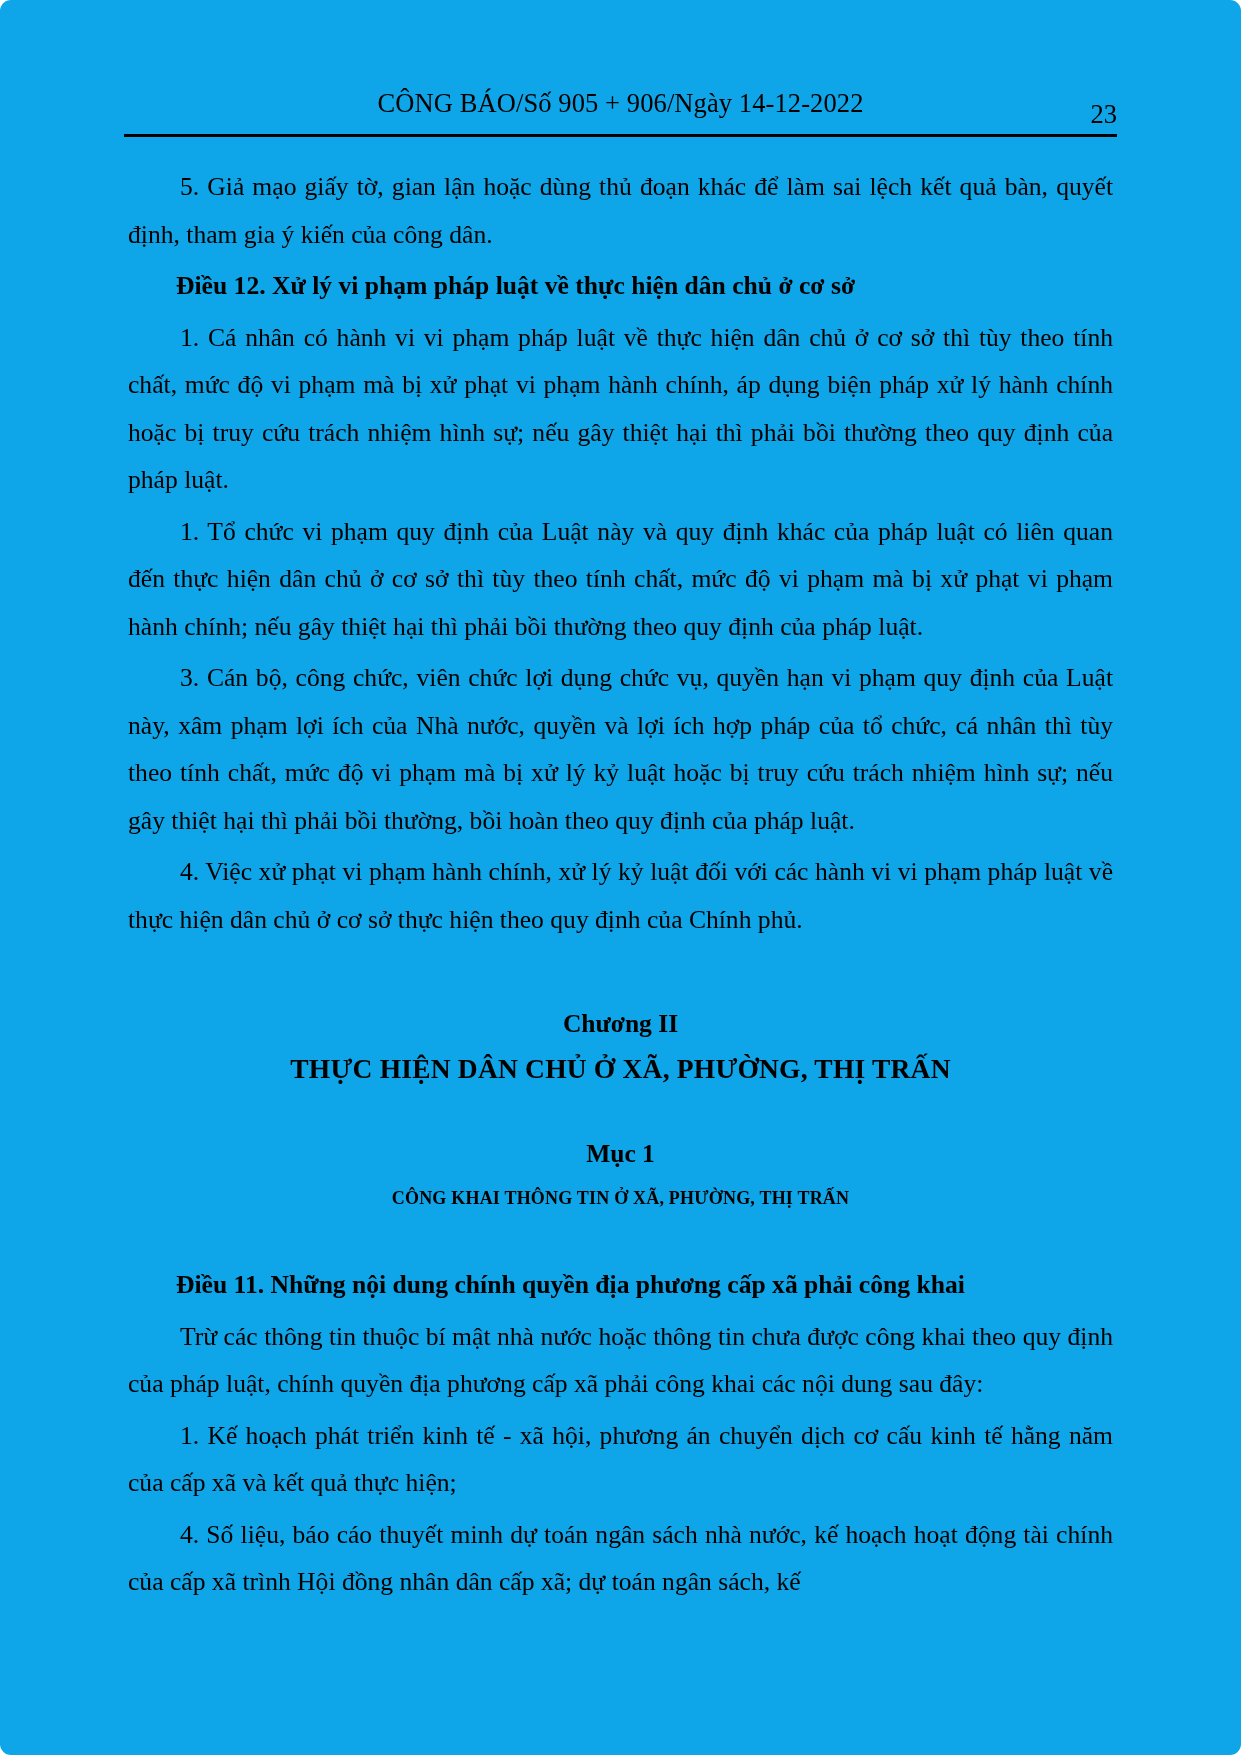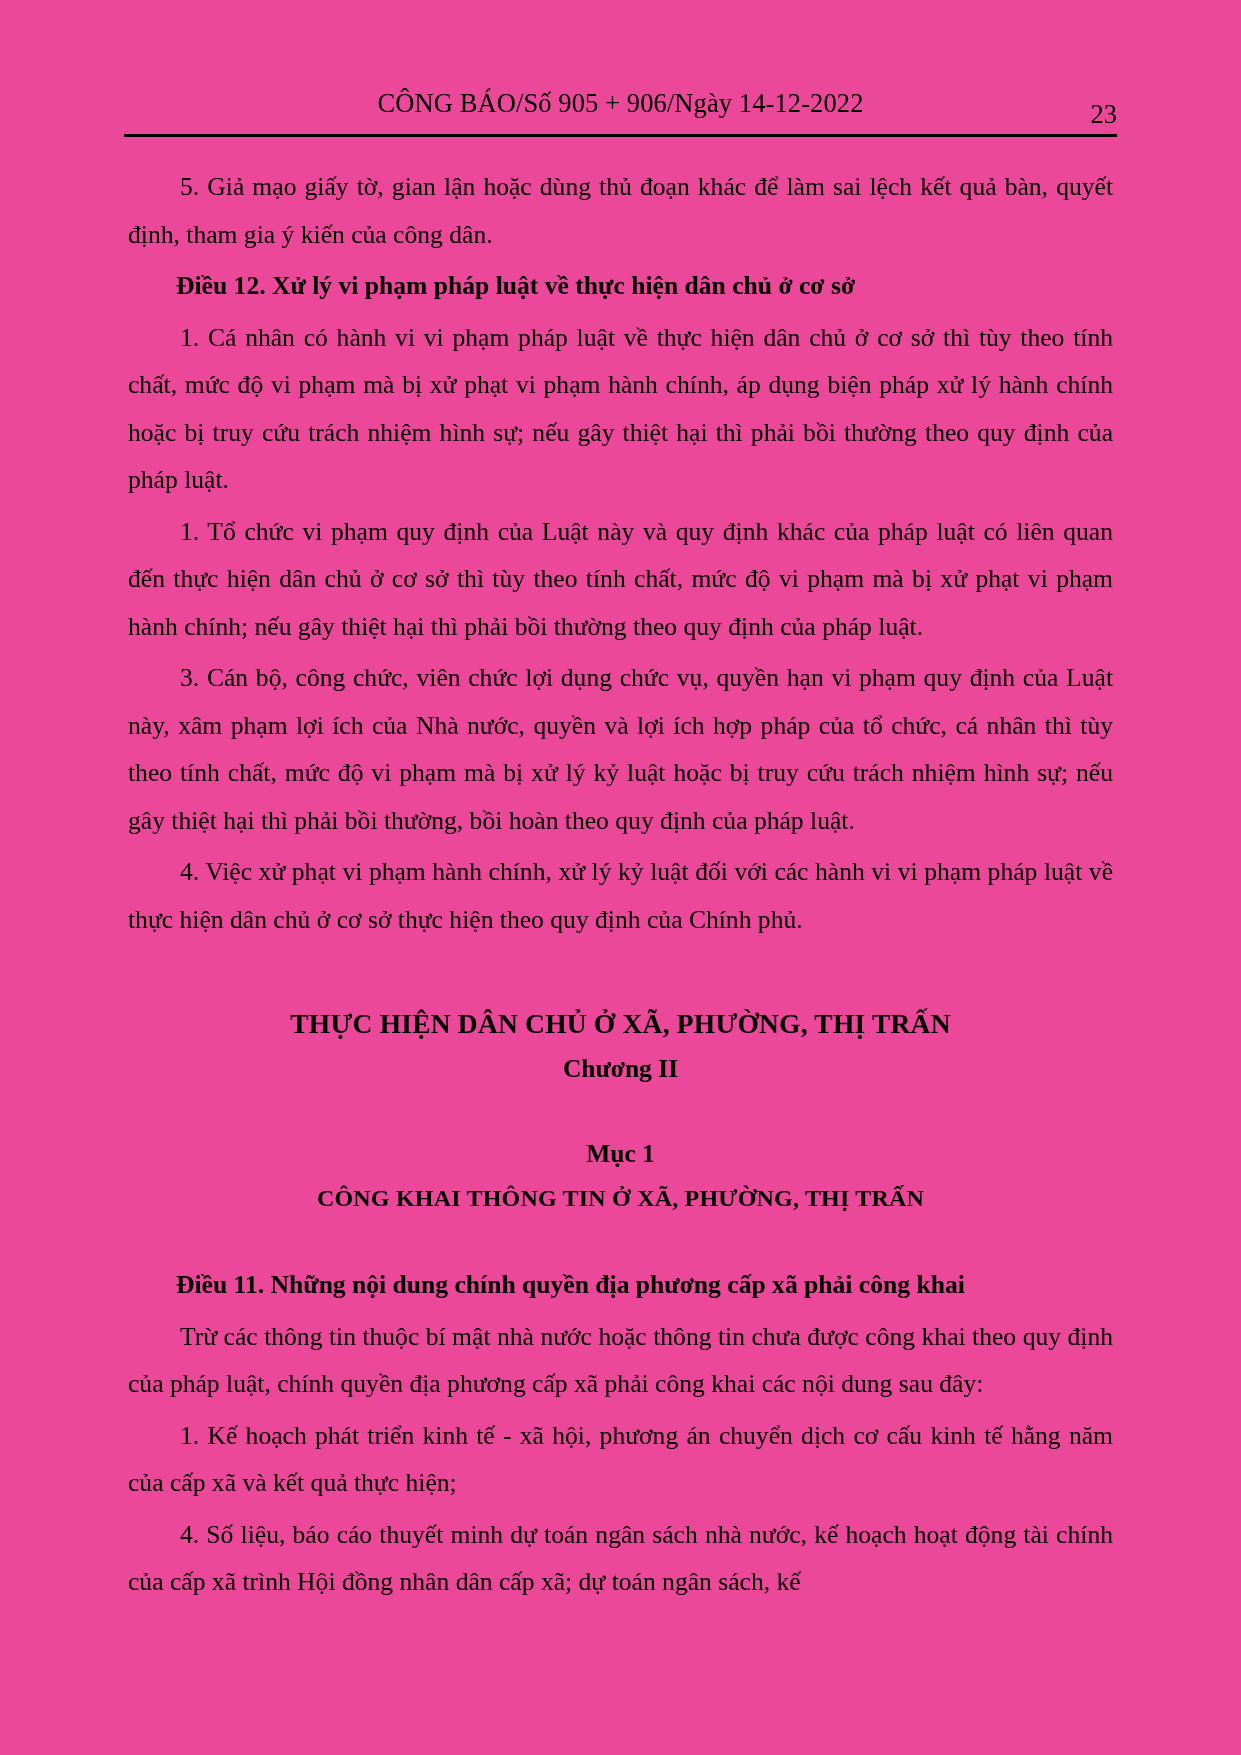--- a/index.html
+++ b/index.html
@@ -10,23 +10,24 @@
   }
   body {
     font-family: "Liberation Serif", "DejaVu Serif", serif;
     color: #000000;
   }
   .page {
     position: relative;
     width: 1241px;
     height: 1755px;
     margin: 0 auto;
-    background: #ec4899;
+    background: #0ea5e9;
     box-sizing: border-box;
     overflow: hidden;
+    border-radius: 11px;
   }
   .content {
     position: absolute;
     left: 124px;
     top: 88px;
     width: 993px;
   }
 
   
   .runhead {
@@ -85,21 +86,21 @@
     font-weight: bold;
     line-height: 45px;
   }
   .ctr-chapter { font-size: 25.5px; }
   .ctr-chapter-title {
     font-size: 27.5px;
     letter-spacing: 0.2px;
   }
   .ctr-muc { font-size: 25.5px; }
   .ctr-muc-title {
-    font-size: 24px;
+    font-size: 18px;
     letter-spacing: 0.2px;
     text-align: center;
   }
 </style>
 </head>
 <body>
 
 <div class="page">
   <div class="content">
 
@@ -118,22 +119,22 @@
       <p class="para">1. Cá nhân có hành vi vi phạm pháp luật về thực hiện dân chủ ở cơ sở thì tùy theo tính chất, mức độ vi phạm mà bị xử phạt vi phạm hành chính, áp dụng biện pháp xử lý hành chính hoặc bị truy cứu trách nhiệm hình sự; nếu gây thiệt hại thì phải bồi thường theo quy định của pháp luật.</p>
 
       <p class="para">1. Tổ chức vi phạm quy định của Luật này và quy định khác của pháp luật có liên quan đến thực hiện dân chủ ở cơ sở thì tùy theo tính chất, mức độ vi phạm mà bị xử phạt vi phạm hành chính; nếu gây thiệt hại thì phải bồi thường theo quy định của pháp luật.</p>
 
       <p class="para">3. Cán bộ, công chức, viên chức lợi dụng chức vụ, quyền hạn vi phạm quy định của Luật này, xâm phạm lợi ích của Nhà nước, quyền và lợi ích hợp pháp của tổ chức, cá nhân thì tùy theo tính chất, mức độ vi phạm mà bị xử lý kỷ luật hoặc bị truy cứu trách nhiệm hình sự; nếu gây thiệt hại thì phải bồi thường, bồi hoàn theo quy định của pháp luật.</p>
 
       <p class="para">4. Việc xử phạt vi phạm hành chính, xử lý kỷ luật đối với các hành vi vi phạm pháp luật về thực hiện dân chủ ở cơ sở thực hiện theo quy định của Chính phủ.</p>
 
       <div class="gap-lg"></div>
 
+      <p class="ctr ctr-chapter">Chương II</p>
       <p class="ctr ctr-chapter-title">THỰC HIỆN DÂN CHỦ Ở XÃ, PHƯỜNG, THỊ TRẤN</p>
-      <p class="ctr ctr-chapter">Chương II</p>
 
       <div class="gap-md"></div>
 
       <p class="ctr ctr-muc">Mục 1</p>
       <p class="ctr ctr-muc-title">CÔNG KHAI THÔNG TIN Ở XÃ, PHƯỜNG, THỊ TRẤN</p>
 
       <div class="gap-md"></div>
 
       <p class="art-head">Điều 11. Những nội dung chính quyền địa phương cấp xã phải công khai</p>
 

